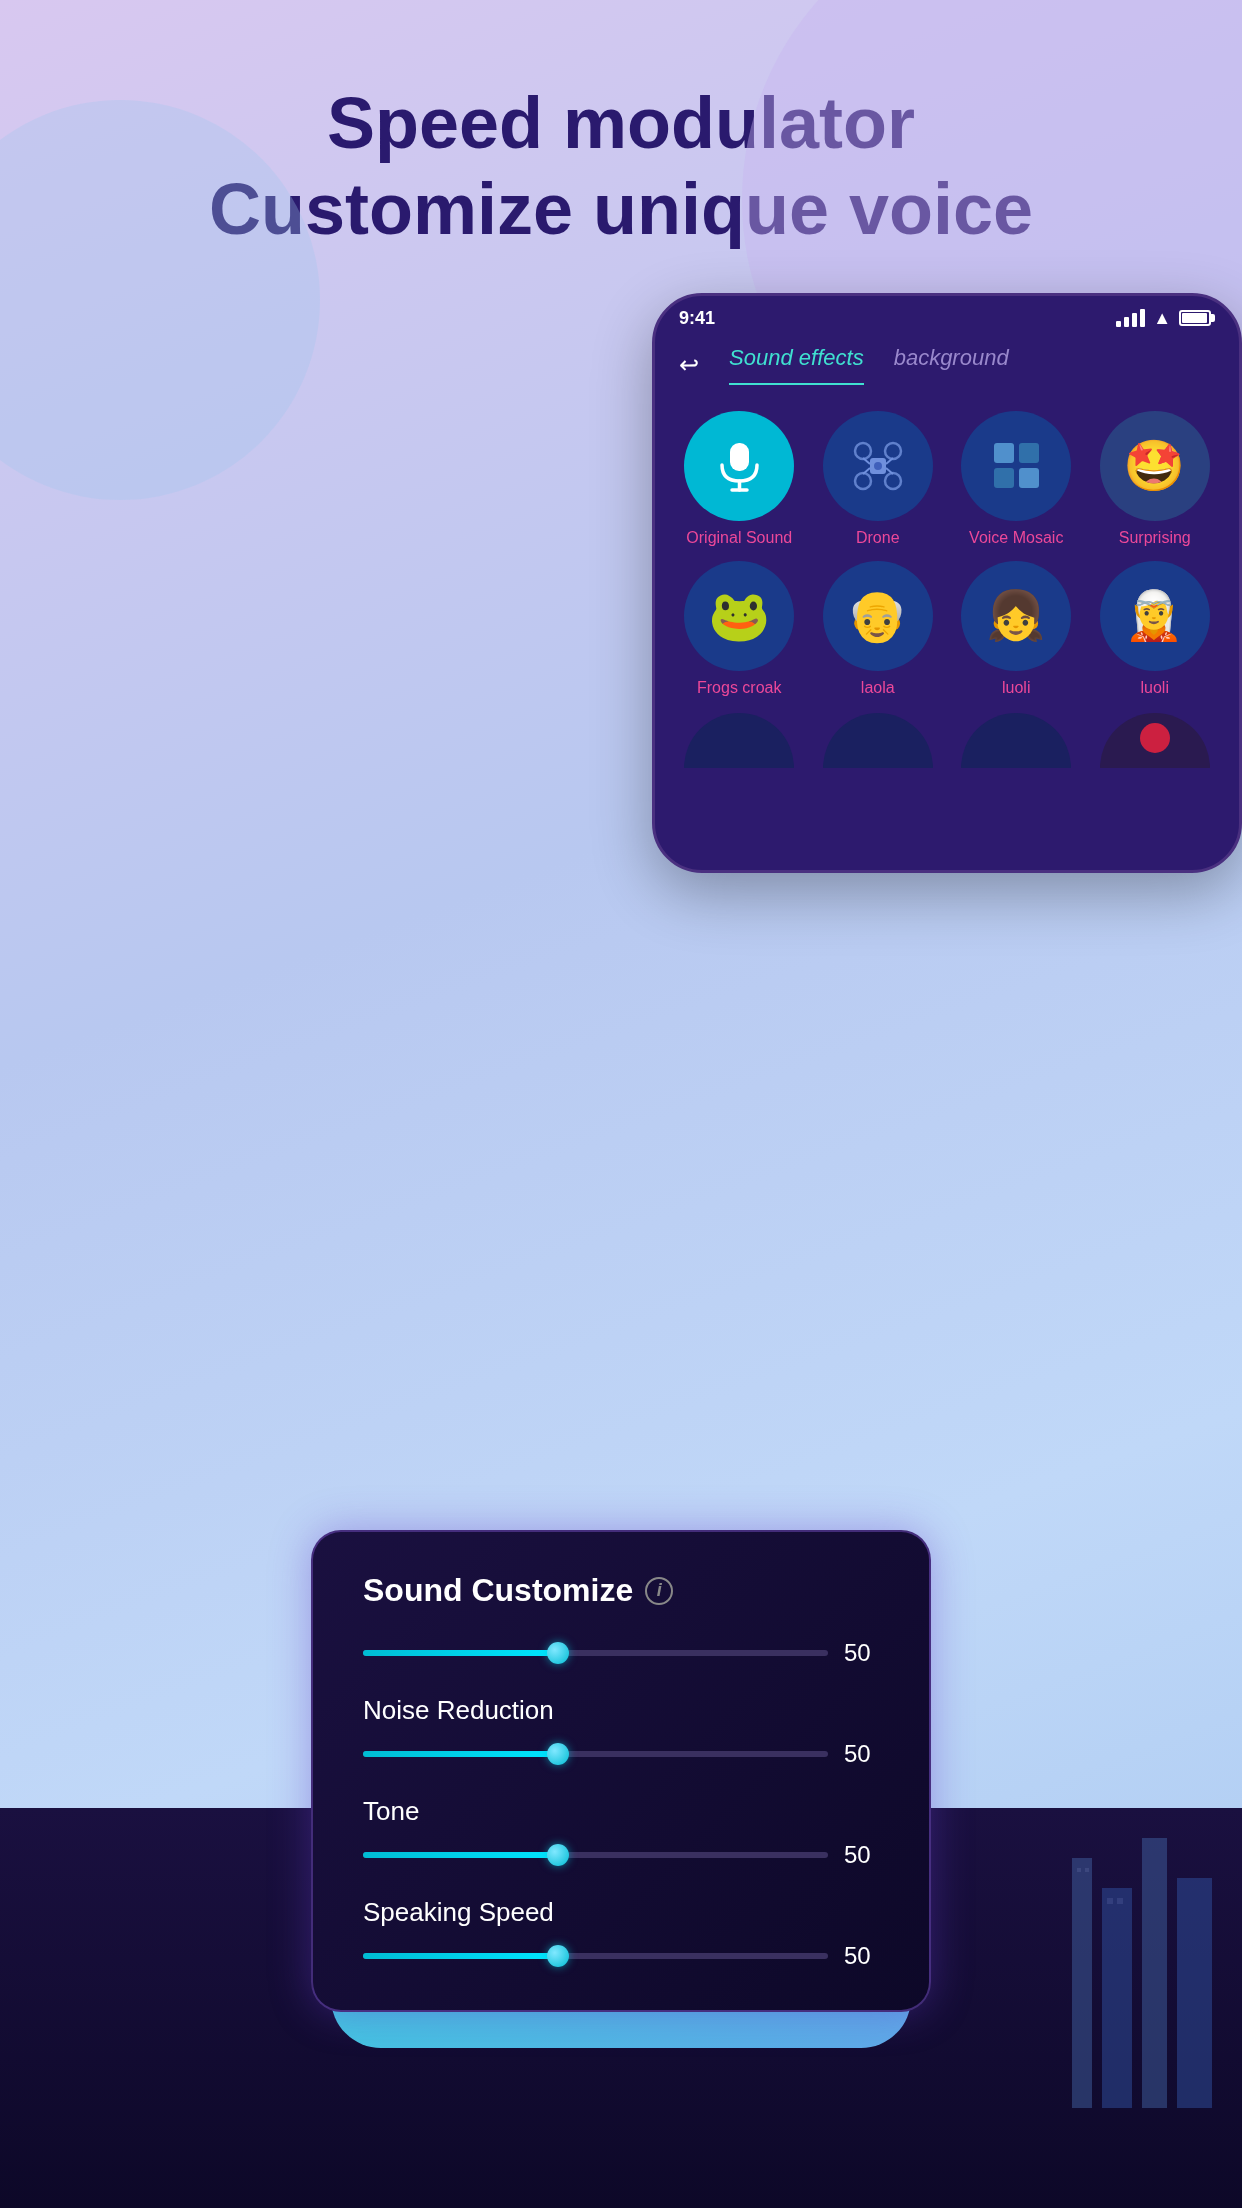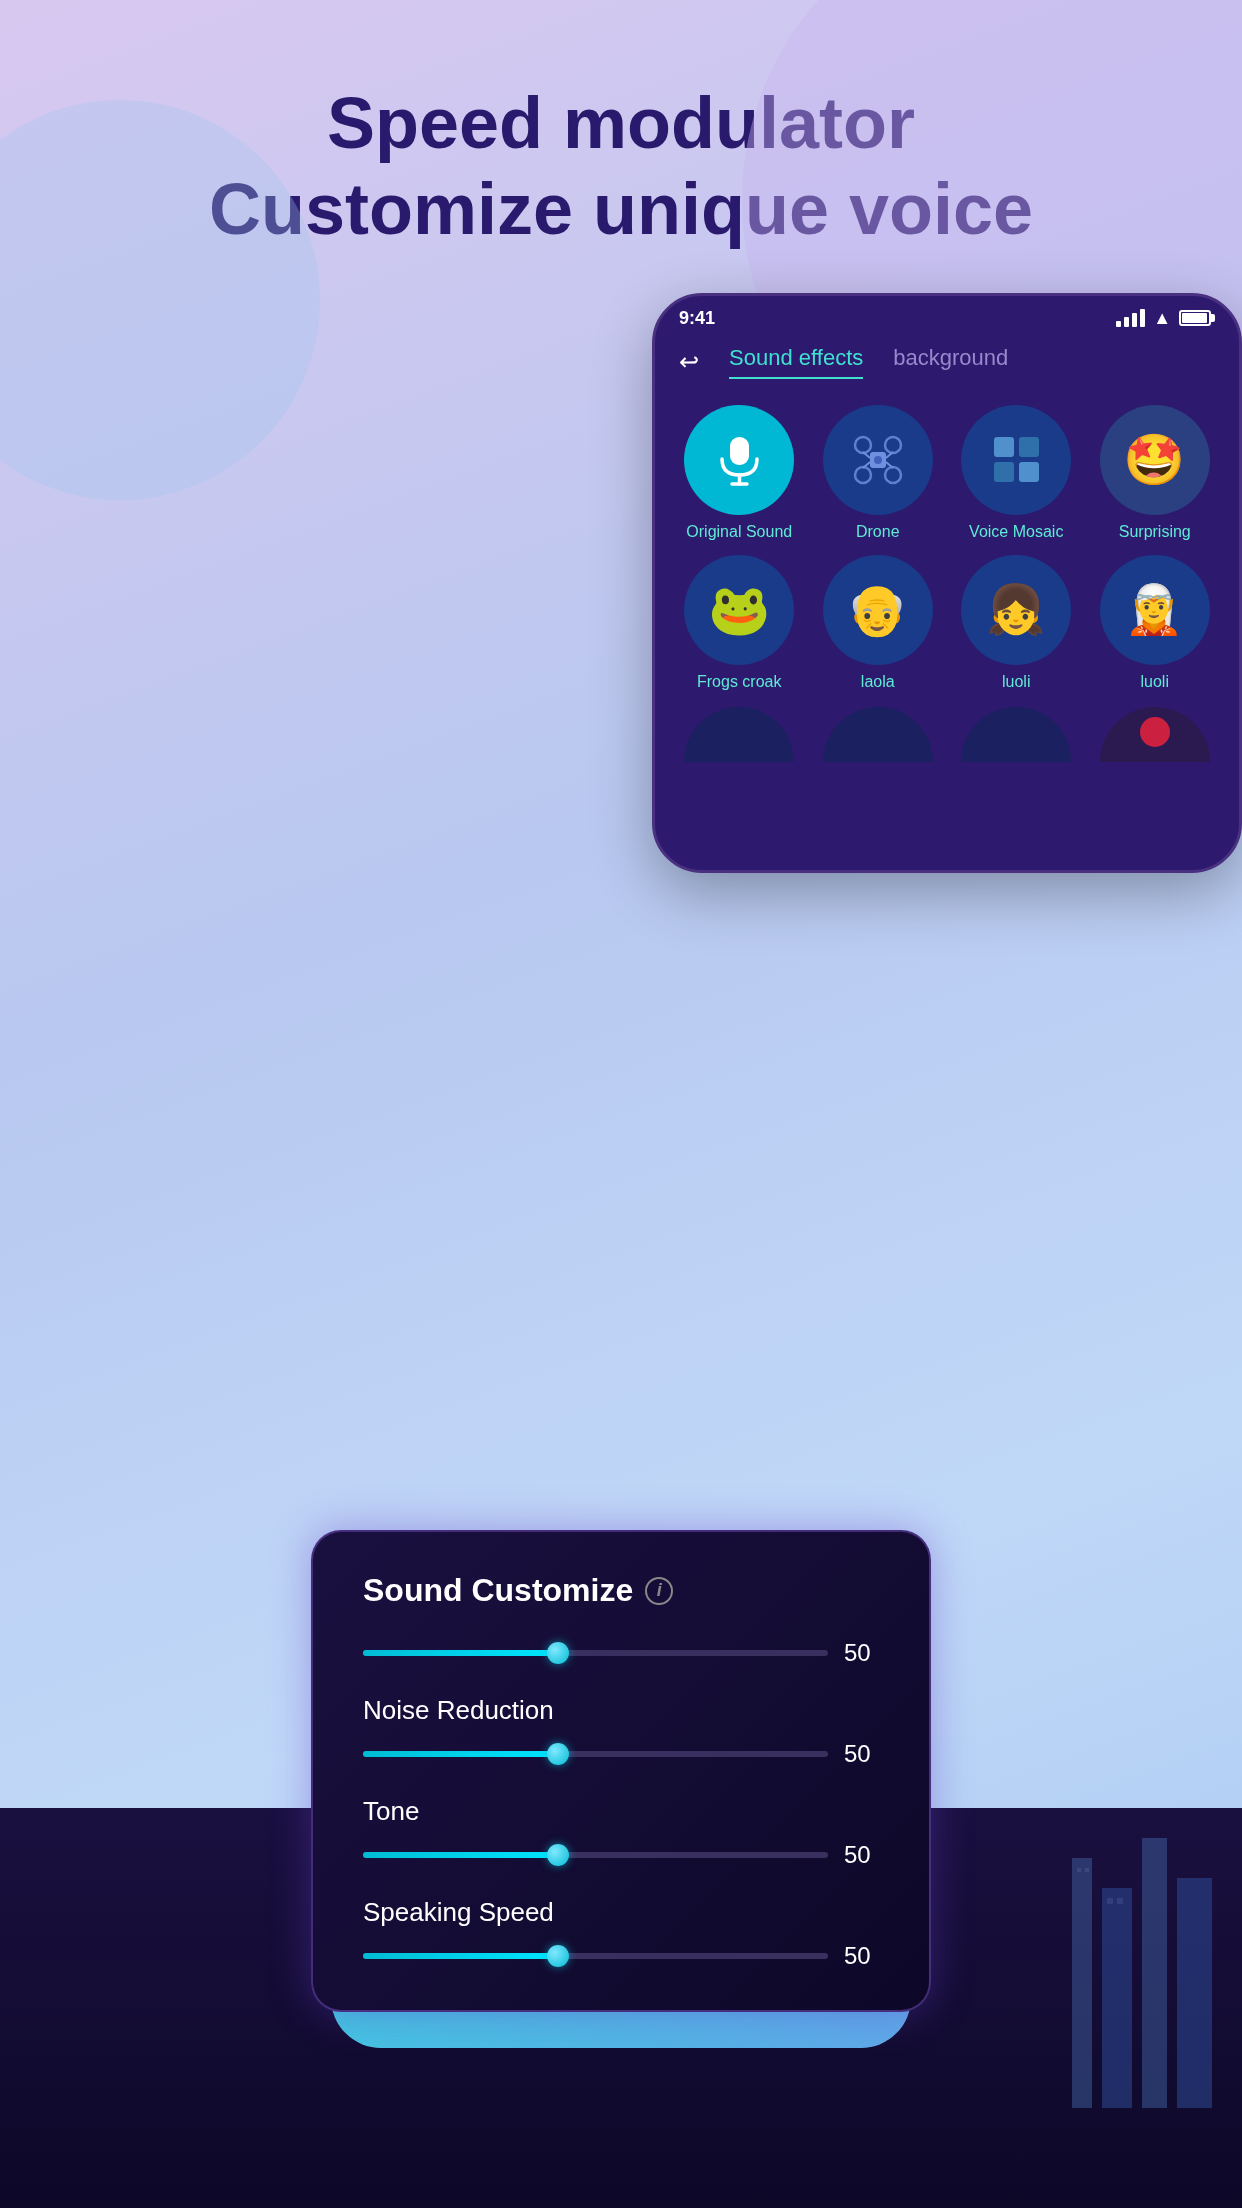--- a/index.html
+++ b/index.html
@@ -91,22 +91,23 @@
       font-size: 24px;
       cursor: pointer;
     }
     .nav-tabs {
       display: flex;
       gap: 30px;
     }
     .nav-tab {
       font-size: 22px;
       color: #9988cc;
-      padding-bottom: 6px;
+      padding-bottom: 12px;
       cursor: pointer;
+      font-style: italic;
     }
     .nav-tab.active {
       color: #40e0d0;
       border-bottom: 2px solid #40e0d0;
     }
 
     
     .effects-grid {
       display: grid;
       grid-template-columns: repeat(4, 1fr);
@@ -130,21 +131,21 @@
       font-size: 50px;
     }
     .effect-icon.teal { background: #00b8d4; }
     .effect-icon.blue { background: #1a3a8a; }
     .effect-icon.frog { background: #1a3a8a; }
     .effect-icon.laola { background: #1a3a8a; }
     .effect-icon.laili { background: #1a3a8a; }
     .effect-icon.luoli { background: #1a3a8a; }
 
     .effect-label {
-      color: #5eead4;
+      color: #ec4899;
       font-size: 16px;
       text-align: center;
     }
 
     
     .effects-row-partial {
       display: grid;
       grid-template-columns: repeat(4, 1fr);
       gap: 10px;
       padding: 0 20px;

